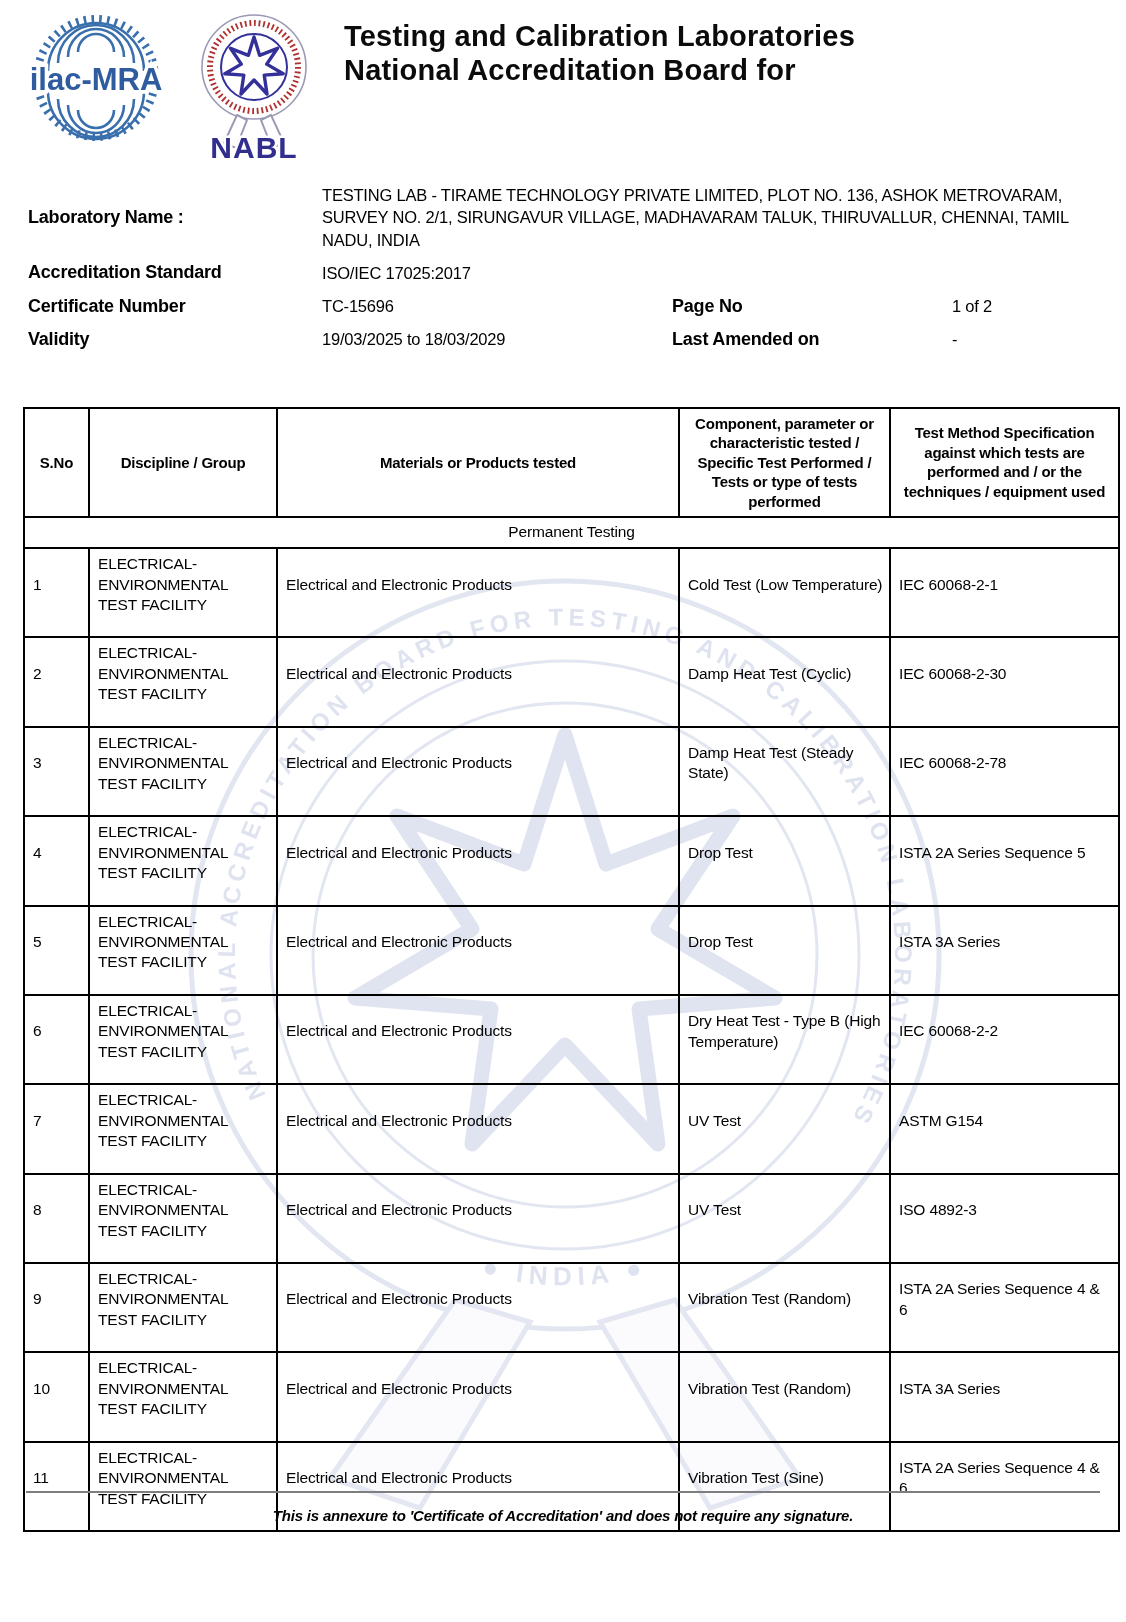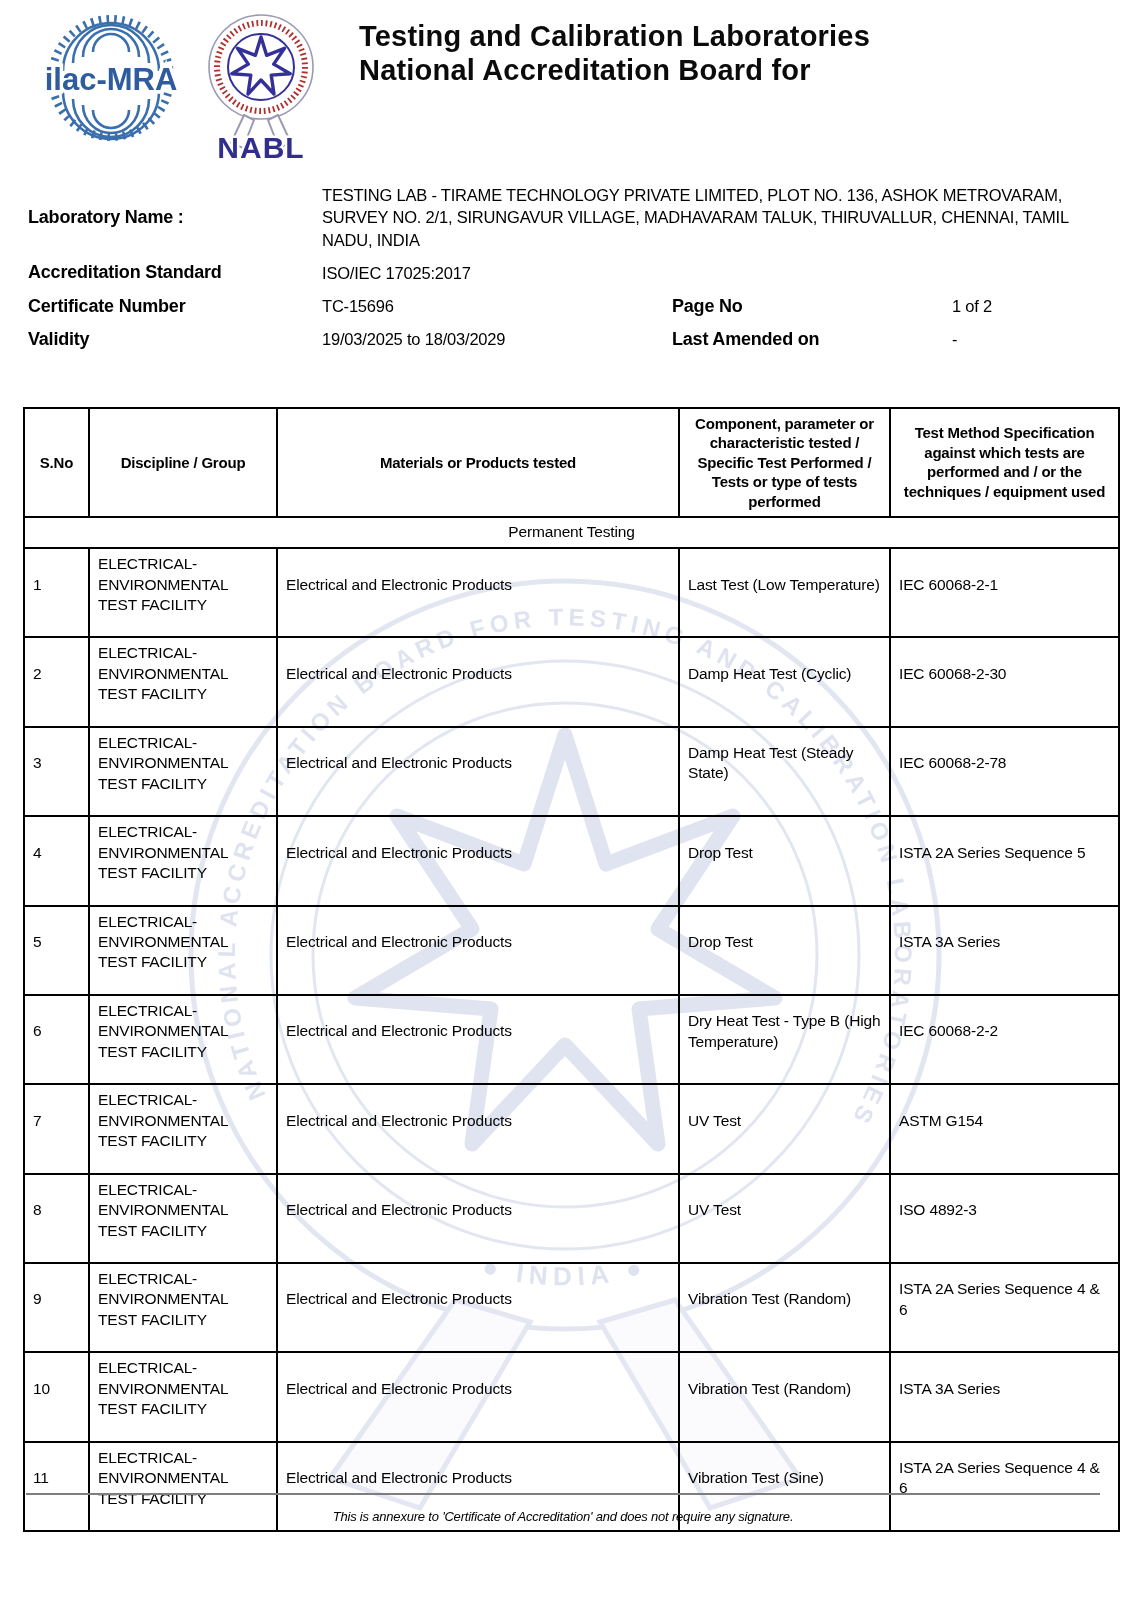--- a/index.html
+++ b/index.html
@@ -6,21 +6,21 @@
   html,body { background:#ffffff; }
   body { font-family:"Liberation Sans", sans-serif; color:#000; }
   .page { position:relative; width:1126px; height:1622px; margin:0 auto; background:#fff; overflow:hidden; }
 
   
   .watermark { position:absolute; left:0; top:0; z-index:0; pointer-events:none; }
   .content { position:relative; z-index:1; }
 
   
   header { display:flex; align-items:flex-start; padding:12px 24px 0 26px; }
-  .logos { display:flex; gap:24px; width:286px; flex:0 0 auto;margin-left:15px; }
+  .logos { display:flex; gap:32px; width:286px; flex:0 0 auto; }
   .org-title { font-weight:bold; font-size:29px; line-height:1.16; padding-top:8px; padding-left:32px; letter-spacing:.2px; color:#0b0b0b; }
 
   .scope-wrap { margin:8px 0 0 315px; width:516px; text-align:center;
                 border-top:4px solid #1F3864; border-bottom:4px solid #1F3864;
                 padding:2px 0 5px; }
   .scope-wrap h1 { font-family:"Liberation Serif", serif; font-size:37px; font-weight:bold; letter-spacing:1px; color:#090909; }
 
   
   .info { margin-top:24px; padding:0 28px; display:flex; flex-direction:column; gap:11px; }
   .info-row { display:grid; grid-template-columns:294px 350px 280px 1fr; align-items:center; }
@@ -33,21 +33,21 @@
   table, th, td { border:2.5px solid #000; }
   th { font-size:15px; font-weight:bold; text-align:center; vertical-align:middle; padding:5px 4px; height:95px; line-height:1.3; letter-spacing:-.2px; }
   td { font-size:15.5px; vertical-align:middle; padding:5px 6px 21px 8px; letter-spacing:-.15px; line-height:1.32; }
   .col-sno { width:65px; } .col-disc { width:188px; } .col-mat { width:402px; }
   .col-comp { width:211px; } .col-method { width:229px; }
   .section-row td { height:31px; text-align:center; padding:2px; }
   tr.data-row td { height:72px; }
 
   
   footer { position:absolute; left:26px; right:26px; bottom:8px; border-top:2px solid #7e7e7e; padding-top:14px; text-align:center; z-index:1; }
-  .footer-note { font-weight:normal; font-style:italic; font-size:13px; letter-spacing:-.2px; }
+  .footer-note { font-weight:bold; font-style:italic; font-size:15px; letter-spacing:-.2px; }
 
   
   .nabl-box { display:flex; flex-direction:column; }
 </style>
 </head>
 <body>
 
 <div class="page">
 
   <svg class="watermark" width="1126" height="1622" viewBox="0 0 1126 1622" aria-hidden="true">
@@ -156,21 +156,21 @@
       </thead>
       <tbody>
         <tr class="section-row">
           <td colspan="5">Permanent Testing</td>
         </tr>
 
   <tr class="data-row">
     <td>1</td>
     <td>ELECTRICAL- ENVIRONMENTAL TEST FACILITY</td>
     <td>Electrical and Electronic Products</td>
-    <td>Last Test (Low Temperature)</td>
+    <td>Cold Test (Low Temperature)</td>
     <td>IEC 60068-2-1</td>
   </tr>
 
   <tr class="data-row">
     <td>2</td>
     <td>ELECTRICAL- ENVIRONMENTAL TEST FACILITY</td>
     <td>Electrical and Electronic Products</td>
     <td>Damp Heat Test (Cyclic)</td>
     <td>IEC 60068-2-30</td>
   </tr>

